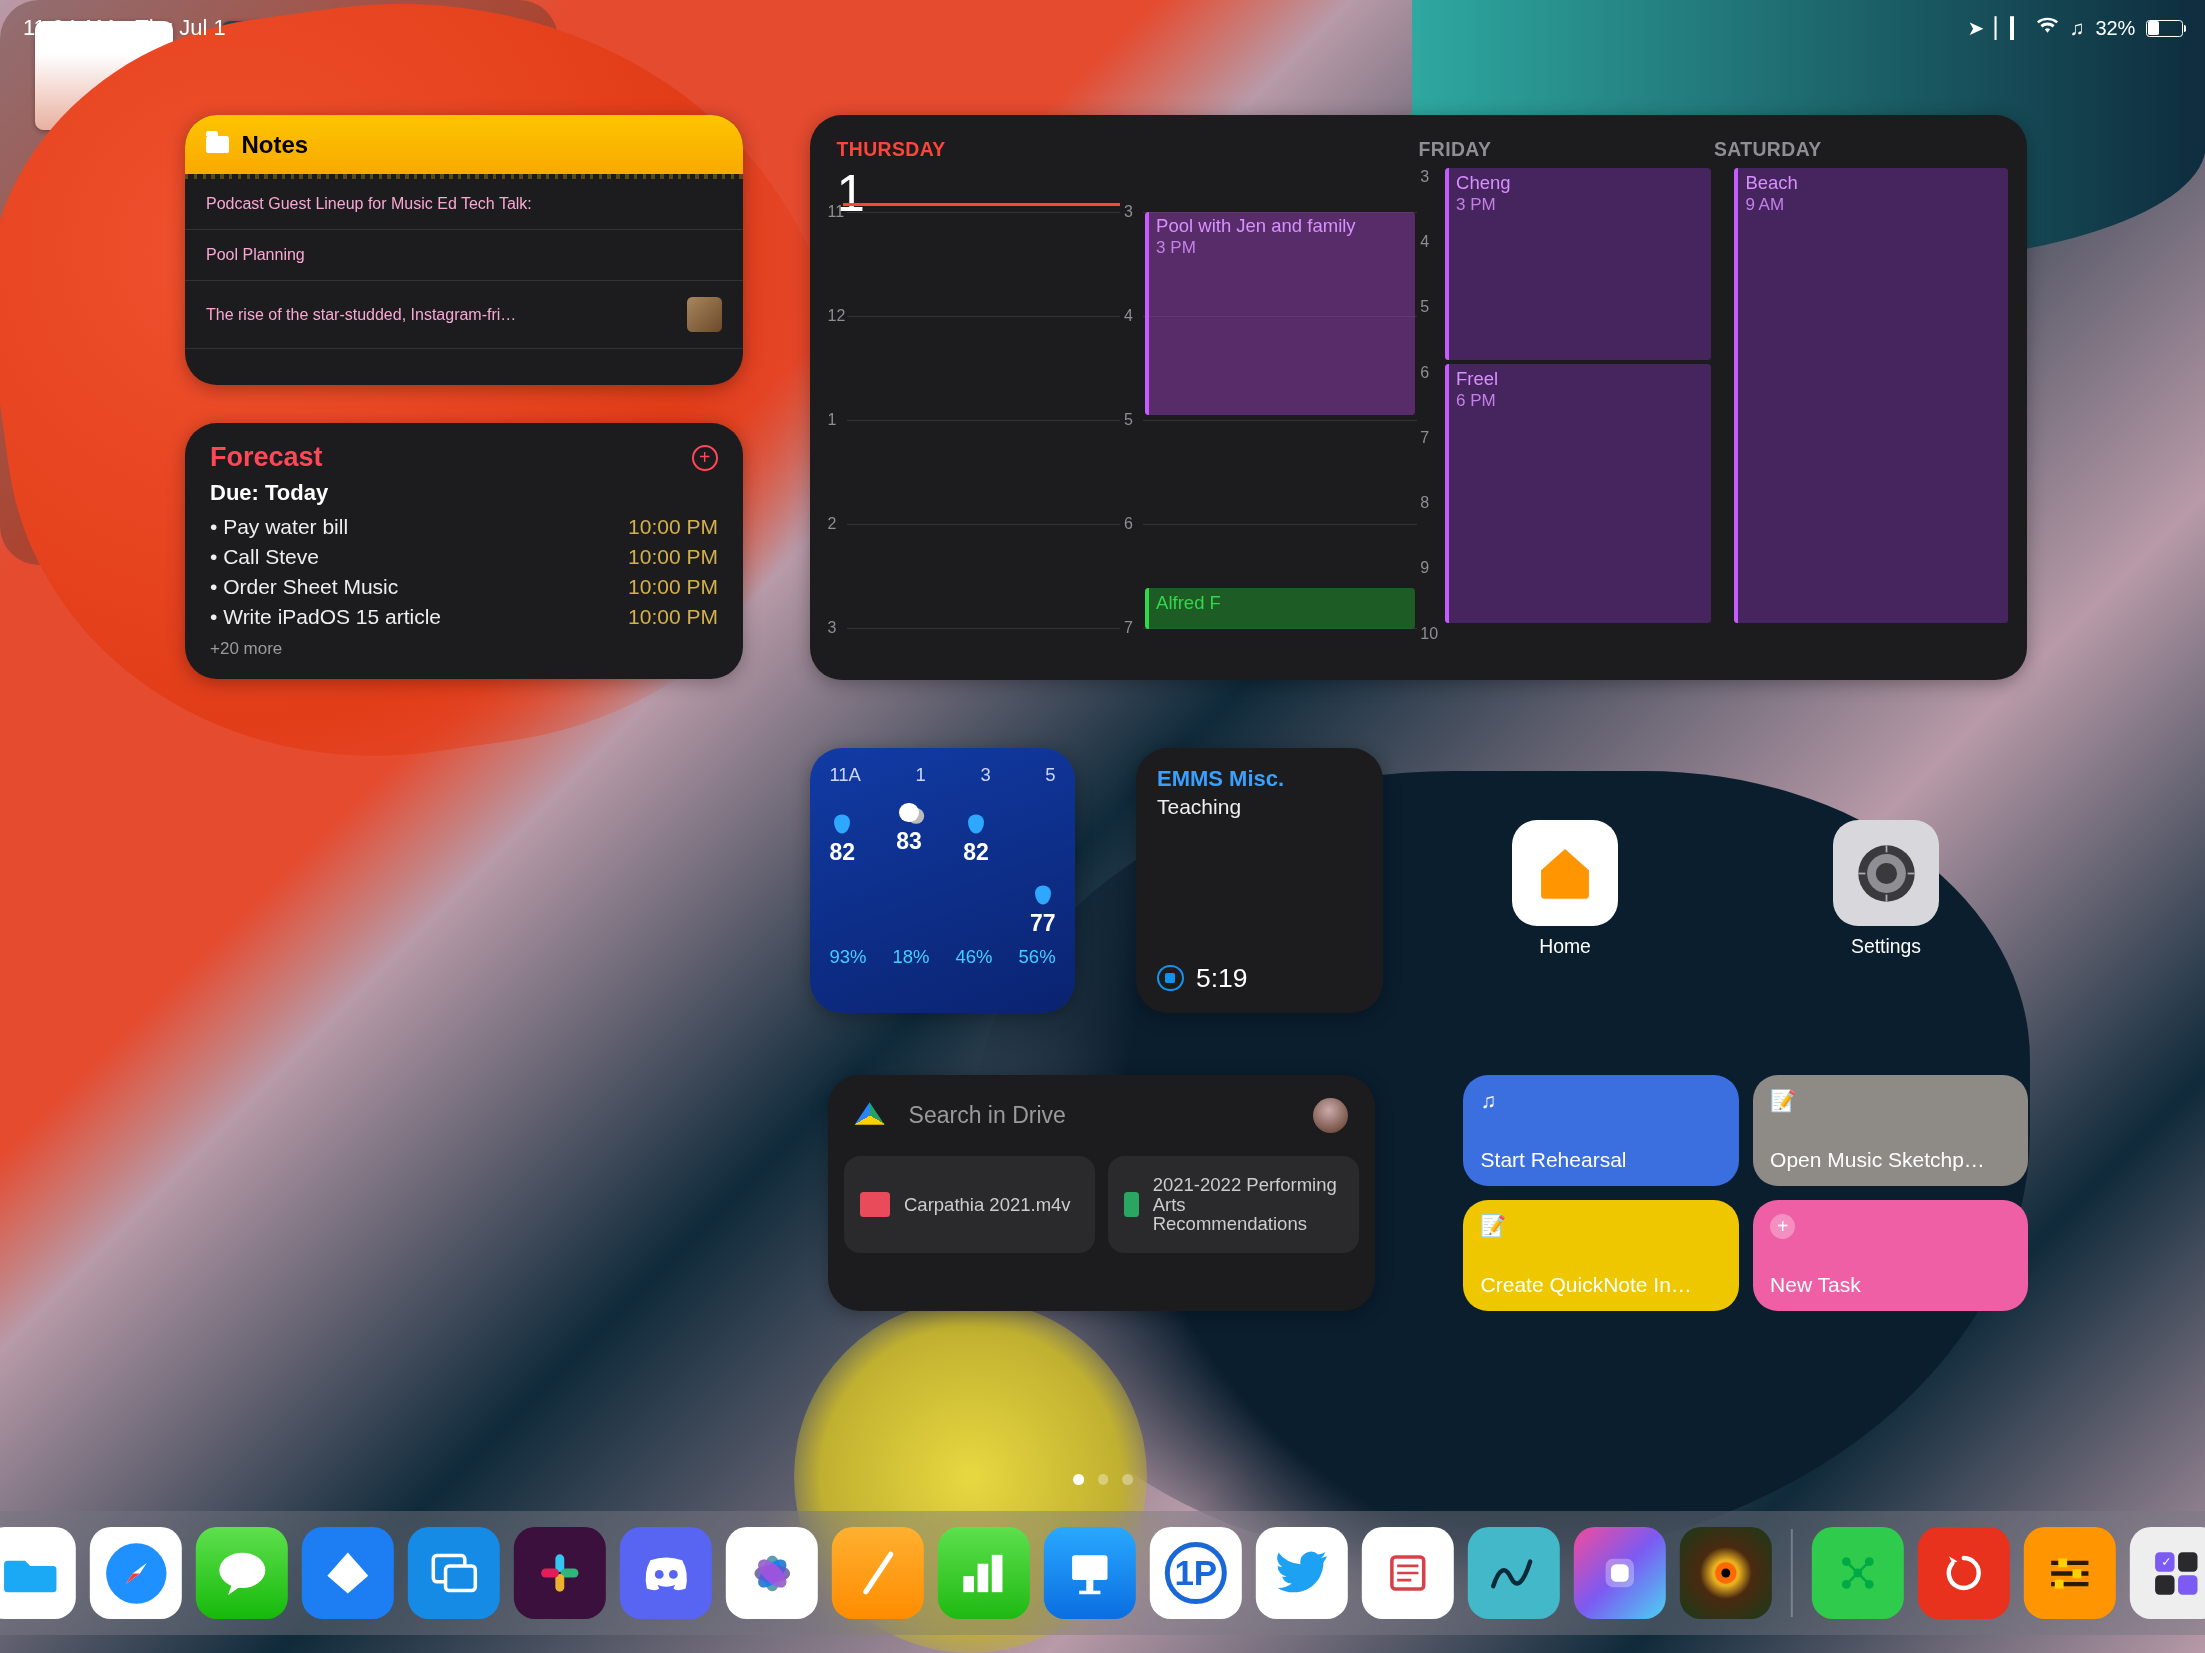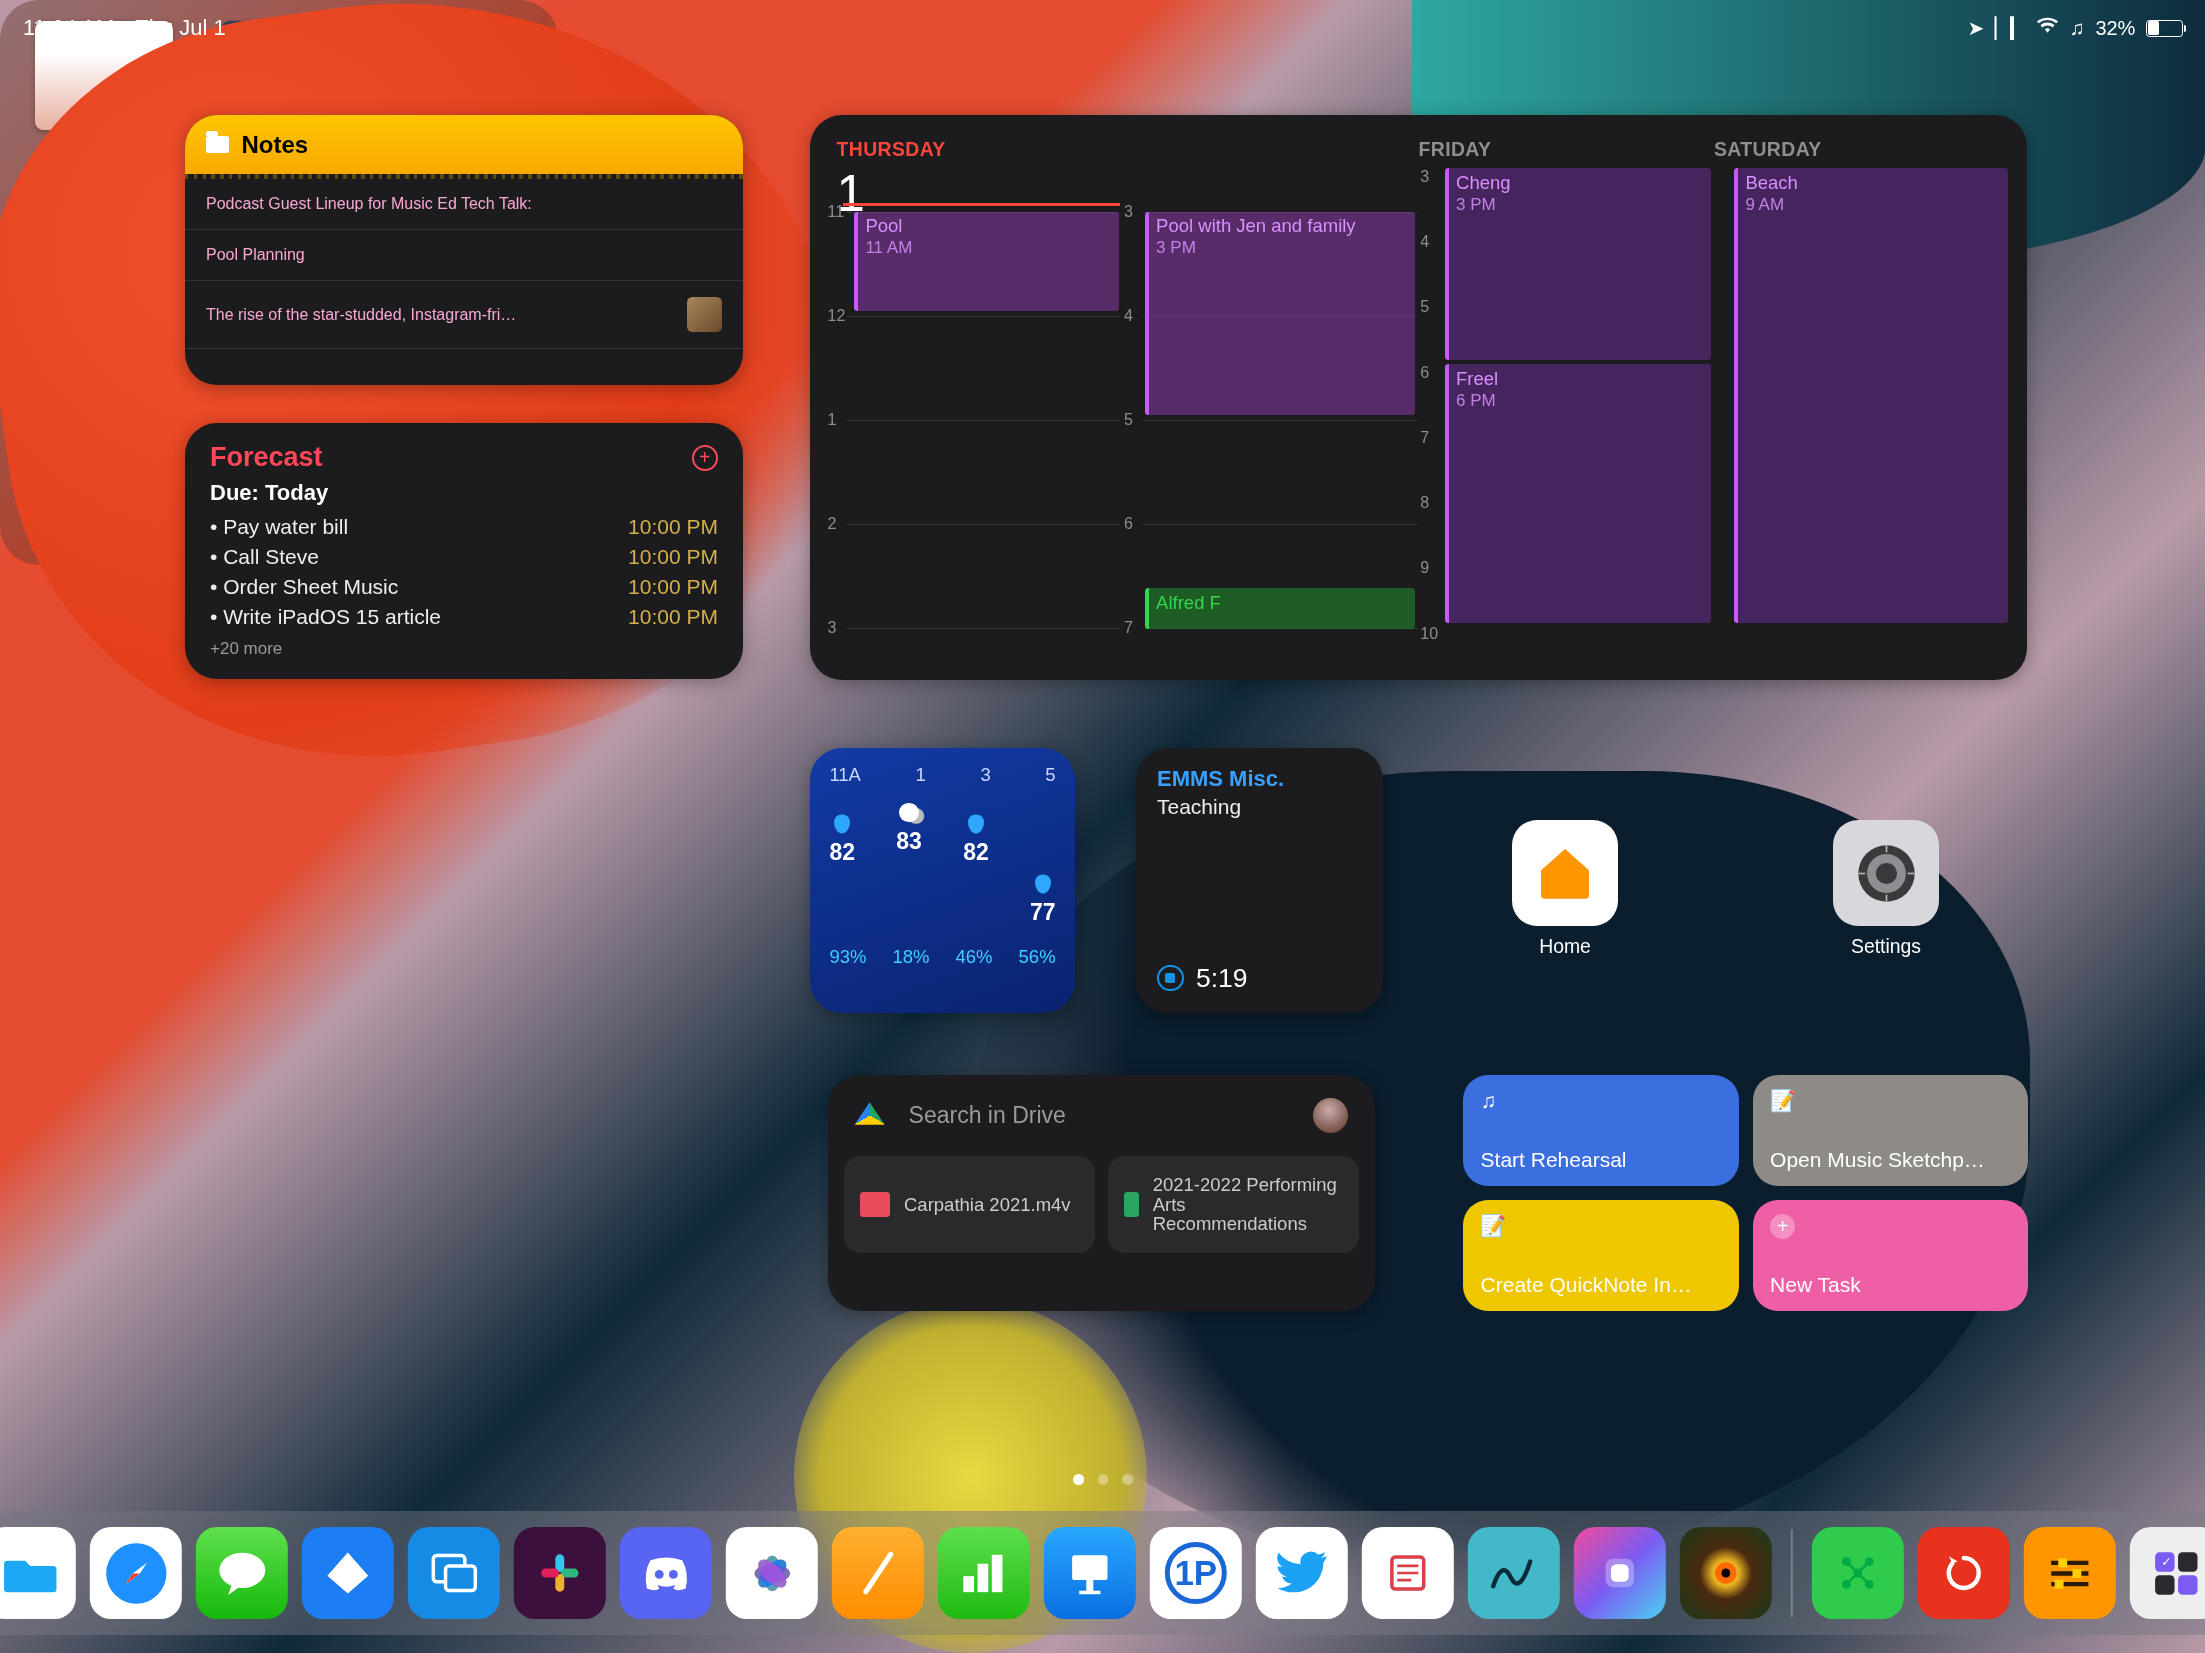--- a/index.html
+++ b/index.html
@@ -204,24 +204,20 @@
       <span class="cal-hour-lbl" style="top:0">11</span>
       <span class="cal-hour-lbl" style="top:104px">12</span>
       <span class="cal-hour-lbl" style="top:208px">1</span>
       <span class="cal-hour-lbl" style="top:312px">2</span>
       <span class="cal-hour-lbl" style="top:416px">3</span>
       <div class="cal-hour-line" style="top:8.8px"></div>
       <div class="cal-hour-line" style="top:113px"></div>
       <div class="cal-hour-line" style="top:217px"></div>
       <div class="cal-hour-line" style="top:321px"></div>
       <div class="cal-hour-line" style="top:425px"></div>
-      <div class="cal-event ev-purple" style="top:8.8px; left:25px; right:1.8px; height:99px;">
-        <div>Pool</div>
-          <div class="etime">11 AM</div>
-      </div>
       <div style="position:absolute;top:0;left:14px;right:0;height:2.6px;background:#ff453a"></div>
     </div>
 
     <div class="cal-gcol">
       <span class="cal-hour-lbl" style="top:0">3</span>
       <span class="cal-hour-lbl" style="top:104px">4</span>
       <span class="cal-hour-lbl" style="top:208px">5</span>
       <span class="cal-hour-lbl" style="top:312px">6</span>
       <span class="cal-hour-lbl" style="top:416px">7</span>
       <div class="cal-hour-line" style="top:8.8px"></div>
@@ -270,21 +266,21 @@
   <div class="weather-hours">
     <span>11A</span>
     <span>1</span>
     <span>3</span>
     <span>5</span>
   </div>
   <div class="weather-temps">
     <div class="weather-temp" style="align-self:flex-end; margin-bottom:72px"><div class="drop"></div><span>82</span></div>
     <div class="weather-temp" style="align-self:flex-end; margin-bottom:83px"><div style="width:19.4px;height:19.4px;background:#fff;border-radius:50%;margin:0 auto 5.3px; box-shadow:7px 3.5px 0 -1.8px #bbb"></div><span>83</span></div>
     <div class="weather-temp" style="align-self:flex-end; margin-bottom:72px"><div class="drop"></div><span>82</span></div>
-    <div class="weather-temp" style="align-self:flex-end; margin-bottom:12px"><div class="drop"></div><span>77</span></div>
+    <div class="weather-temp" style="align-self:flex-end; margin-bottom:1px"><div class="drop"></div><span>77</span></div>
   </div>
   <div class="weather-pcts">
     <span>93%</span>
     <span>18%</span>
     <span>46%</span>
     <span>56%</span>
   </div>
 </div>
 
 <div class="widget rem-widget">

